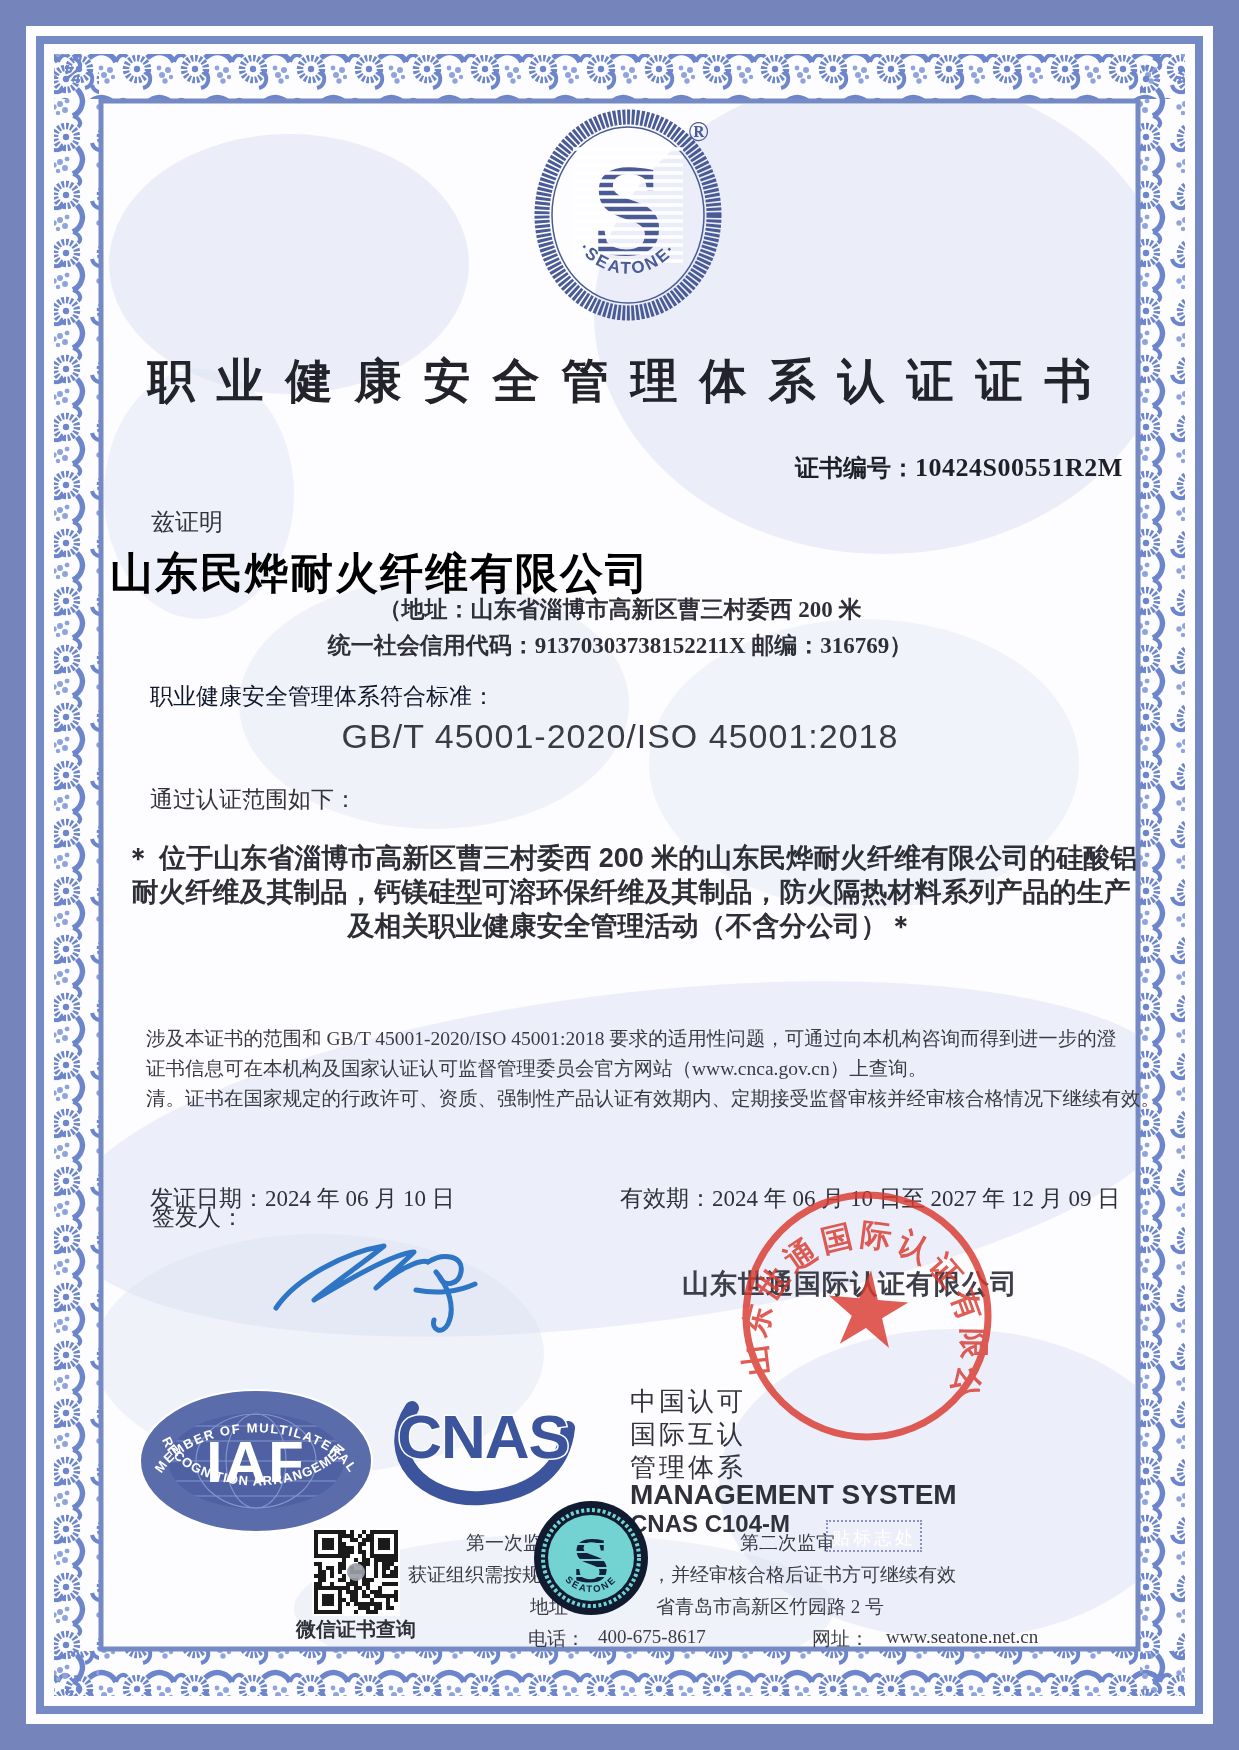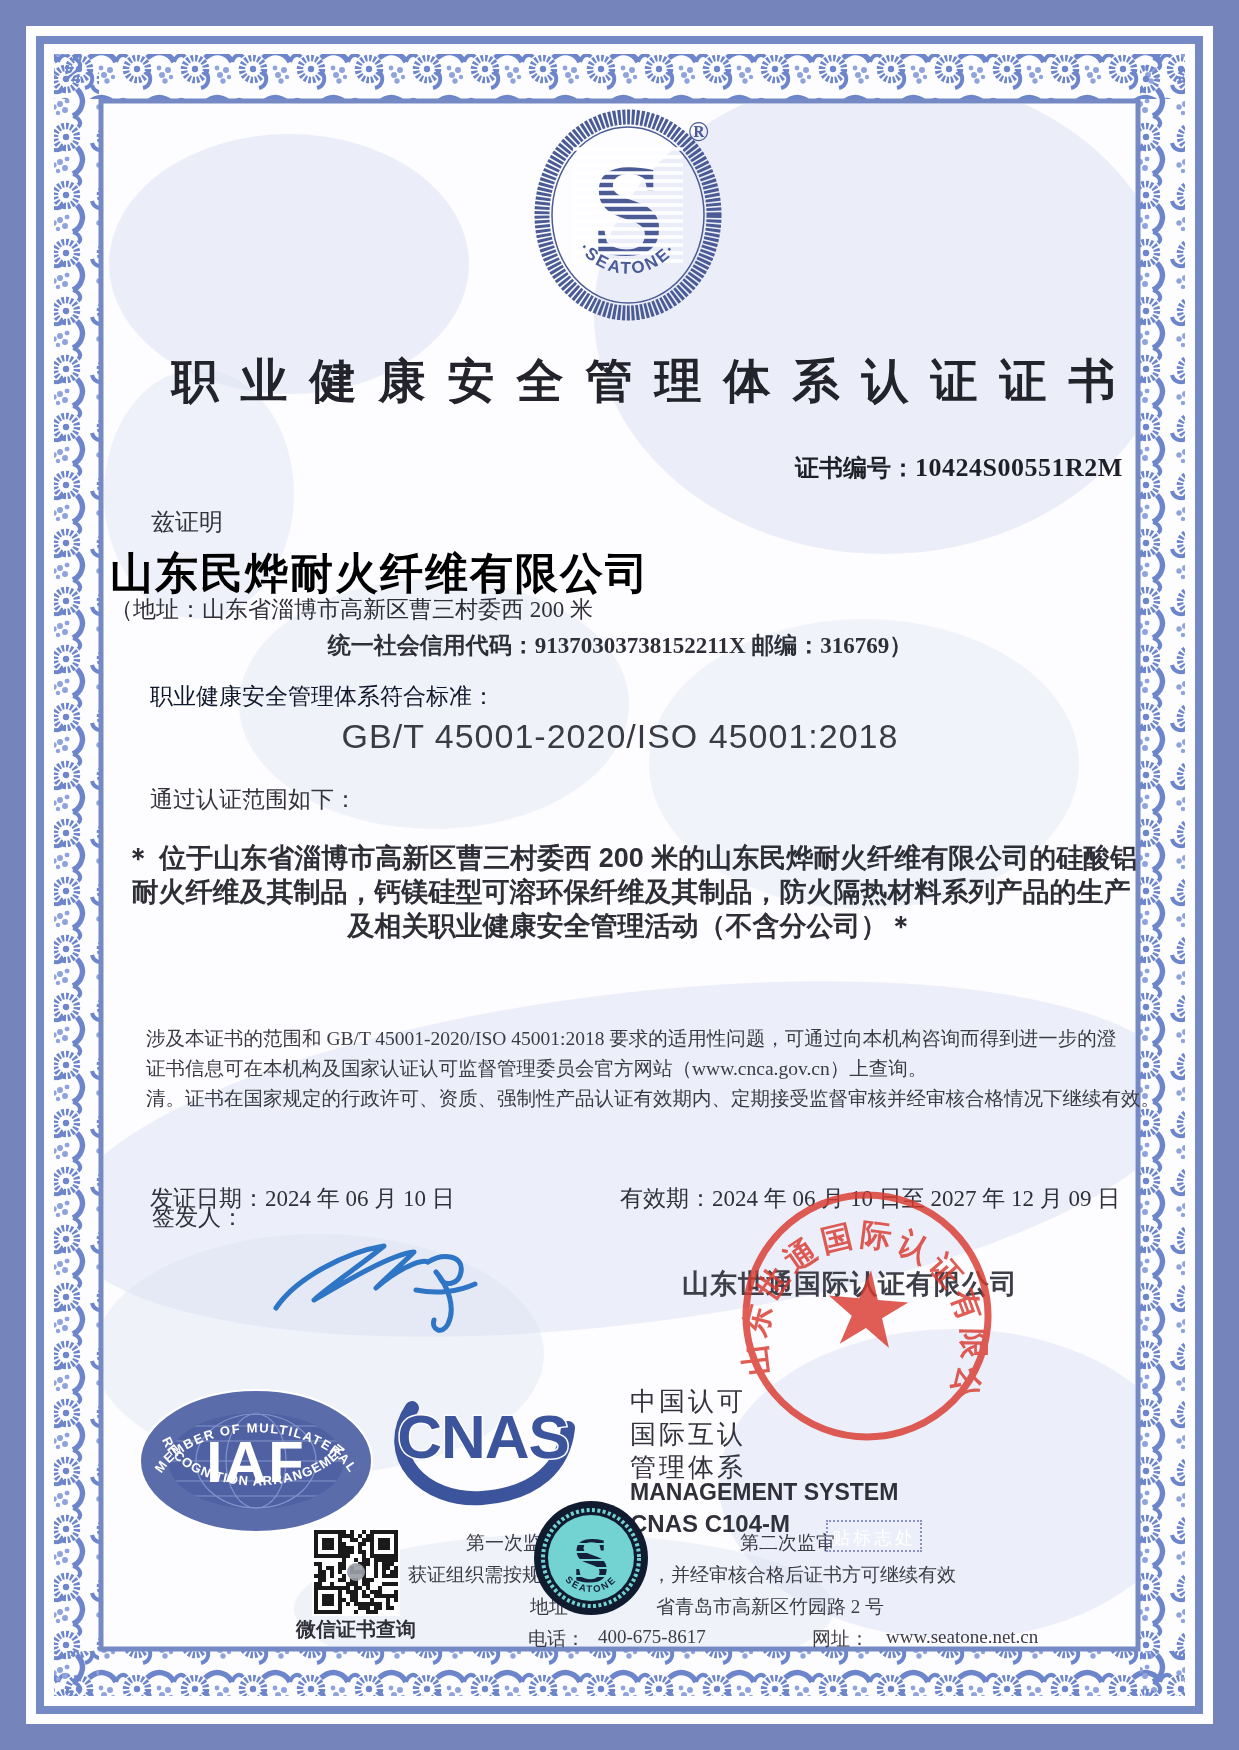--- a/index.html
+++ b/index.html
@@ -3,43 +3,43 @@
 <meta charset="utf-8">
 <style>
   html,body{margin:0;padding:0;}
   body{width:1239px;height:1750px;overflow:hidden;}
   .page{position:relative;width:1239px;height:1750px;background:#7584ba;font-family:"Liberation Serif",serif;}
   .abs{position:absolute;}
   svg text{font-family:"Liberation Sans",sans-serif;}
   svg text.sv{font-family:"Liberation Serif",serif;}
 
   .title{left:104px;top:350px;width:1031px;font-size:47px;font-weight:700;color:#23232b;
-         letter-spacing:22px;padding-left:22px;box-sizing:border-box;text-align:center;margin-left:24px;}
+         letter-spacing:22px;padding-left:22px;box-sizing:border-box;text-align:center;}
   .certno{left:795px;top:452px;font-size:24px;font-weight:700;color:#1f1f27;}
   .certno .val{font-size:26px;letter-spacing:.5px;}
   .intro{left:151px;top:506px;font-size:24px;color:#33333c;}
   .company{left:110px;top:545px;width:1020px;font-size:43px;font-weight:700;color:#000000;
            font-family:Liberation Mono, monospace;letter-spacing:2px;}
-  .addr{left:110px;top:594px;width:1020px;font-size:23px;font-weight:400;color:#2f2f39;}
+  .addr{left:110px;top:594px;width:1020px;font-size:23px;font-weight:700;color:#2f2f39;text-align:center;}
   .credit{left:110px;top:630px;width:1020px;font-size:23px;font-weight:700;color:#2f2f39;text-align:center;}
   .stdhead{left:150px;top:681px;font-size:23px;color:#0f172a;}
   .stdcode{left:110px;top:717px;width:1020px;font-size:34px;color:#3b3b44;text-align:center;
            font-family:"Liberation Sans",sans-serif;letter-spacing:1px;}
   .scopehead{left:150px;top:784px;font-size:23px;color:#33333c;}
   .scope{left:110px;top:841px;width:1020px;text-align:center;font-family:"Liberation Sans",sans-serif;
          font-size:27px;font-weight:700;color:#2e2e37;line-height:34px;margin-left:11px;}
   .notice{left:146px;top:1024px;width:960px;font-size:19.5px;color:#3a3a43;line-height:30px;white-space:nowrap;}
   .daterow{font-size:23px;color:#30303a;white-space:nowrap;margin-top:35px;}
   .issue{left:150px;top:1148px;}
   .valid{left:620px;top:1148px;}
   .signer{left:152px;top:1202px;font-size:23px;color:#30303a;}
   .printedname{left:640px;top:1266px;width:420px;text-align:center;font-family:"Liberation Sans",sans-serif;
                font-size:27px;font-weight:700;color:#3e3e49;letter-spacing:1px;}
   .cnasline{left:630px;font-size:26px;color:#33333d;font-family:"Liberation Sans",sans-serif;letter-spacing:3px;}
-  .mgmt{left:630px;top:1479px;font-size:23px;font-weight:700;color:#30303a;font-family:"Liberation Sans",sans-serif;}
+  .mgmt{left:630px;top:1479px;font-size:28px;font-weight:700;color:#30303a;font-family:"Liberation Sans",sans-serif;}
   .ccode{left:630px;top:1510px;font-size:24px;font-weight:700;color:#30303a;font-family:"Liberation Sans",sans-serif;}
   .qrcap{left:276px;top:1616px;width:160px;text-align:center;font-size:20px;font-weight:700;color:#2f2f38;
          font-family:"Liberation Sans",sans-serif;}
   .ft{font-size:19px;color:#3c3c46;white-space:nowrap;}
   .stickerbox{left:826px;top:1520px;width:96px;height:32px;border:2px dotted #8a92c0;
               font-size:18px;color:#ffffff;text-align:center;line-height:32px;letter-spacing:3px;box-sizing:border-box;}
   .reg{left:688px;top:116px;font-size:28px;color:#4a5b96;font-weight:700;}
 </style>
 </head>
 <body>

